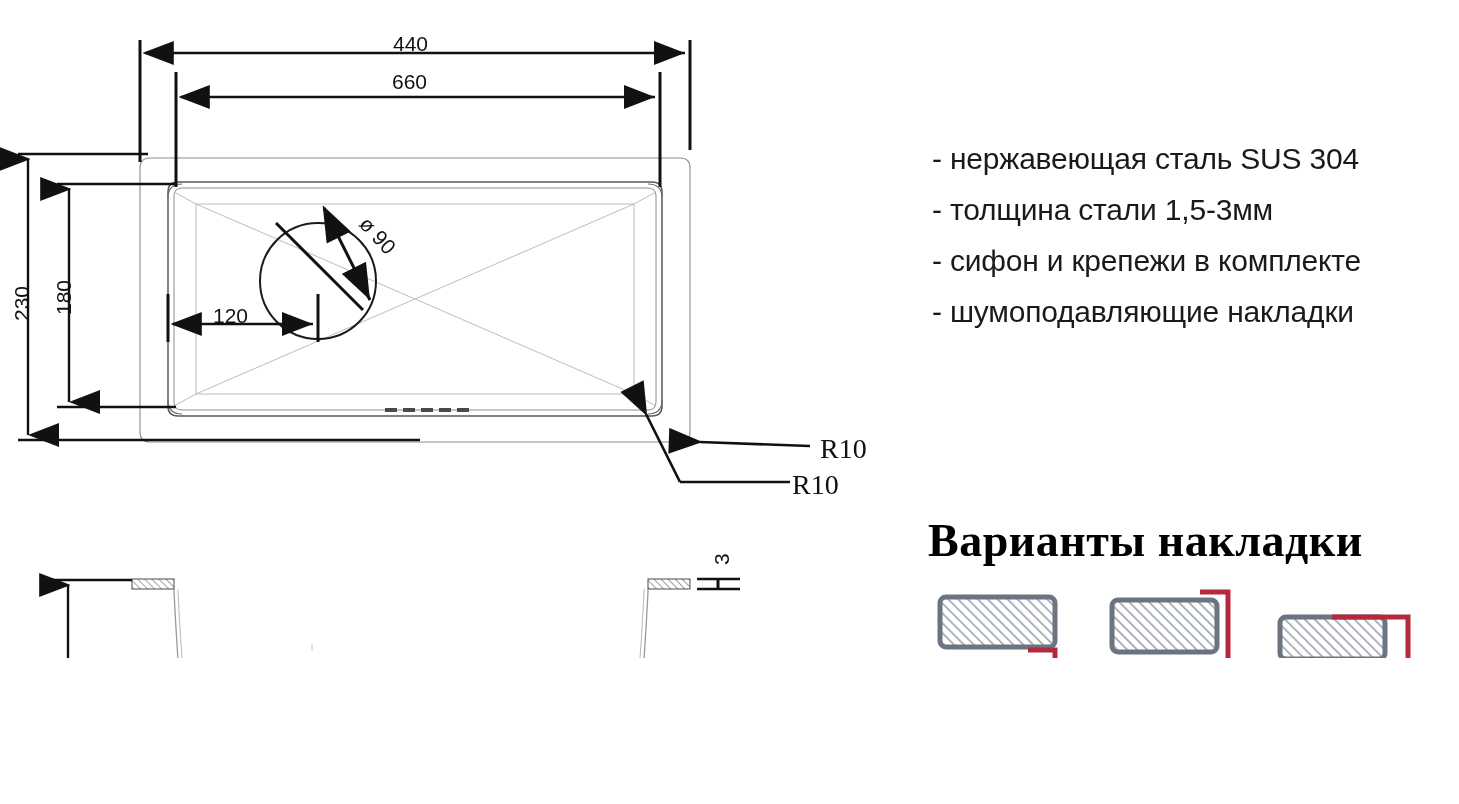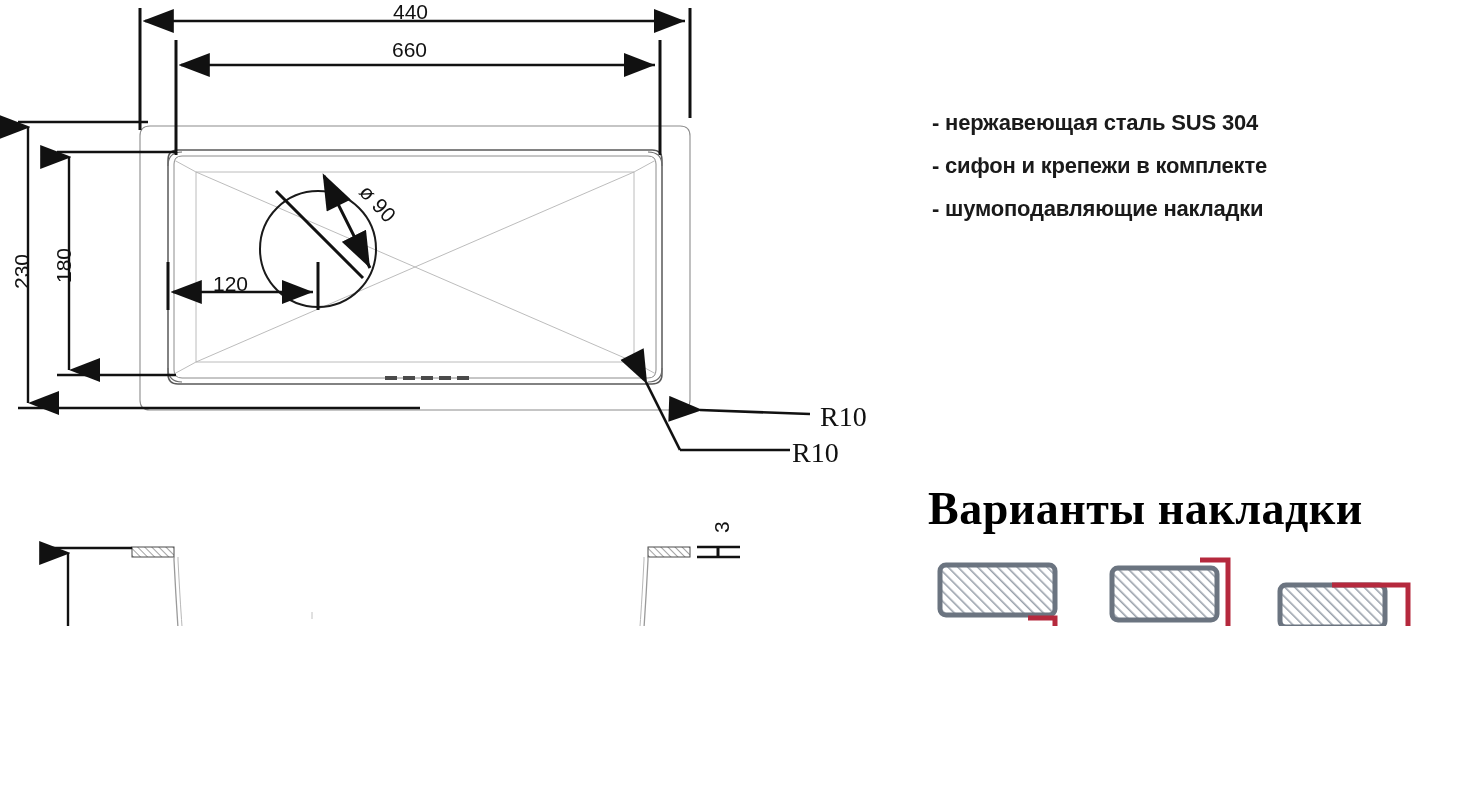--- a/index.html
+++ b/index.html
@@ -8,37 +8,38 @@
     margin: 0; padding: 0;
     background: #ffffff;
     font-family: "Liberation Sans", sans-serif;
   }
   #page {
     position: relative;
     width: 1459px;
     height: 626px;
     background: #ffffff;
     overflow: hidden;
+    margin-top: 32px;
   }
   #drawing-svg {
     position: absolute;
     left: 0; top: 0;
     width: 1459px;
     height: 804px;
   }
   .spec-list {
     position: absolute;
     left: 932px;
     top: 112px;
     width: 520px;
   }
   .spec-line {
     font-family: "Liberation Sans", sans-serif;
-    font-size: 22px;
-    font-weight: 700;
+    font-size: 30px;
+    font-weight: 400;
     color: #1a1a1a;
     line-height: 1.0;
     margin-bottom: 21px;
     white-space: nowrap;
     letter-spacing: -0.2px;
   }
   .install-heading {
     position: absolute;
     left: 928px;
     top: 482px;
@@ -231,20 +232,21 @@
   <div class="dim-label" style="left:213px; top:272px;">120</div>
   <div class="dia-label" style="left:372px; top:180px;">ø 90</div>
   <div class="dim-label serif" style="left:820px; top:401px;">R10</div>
   <div class="dim-label serif" style="left:792px; top:437px;">R10</div>
 
   <div class="dim-label rot" style="left:50px; top:685px;">200</div>
   <div class="dim-label rot" style="left:710px; top:533px;">3</div>
 
   <div class="spec-list">
     <div class="spec-line">- нержавеющая сталь SUS 304</div>
+    <div class="spec-line">- толщина стали 1,5-3мм</div>
     <div class="spec-line">- сифон и крепежи в комплекте</div>
     <div class="spec-line">- шумоподавляющие накладки</div>
   </div>
 
   <div class="install-heading">Варианты накладки</div>
 
   <div class="install-row">
     <svg viewBox="0 0 559 160" width="559" height="160">
 
       <g>

